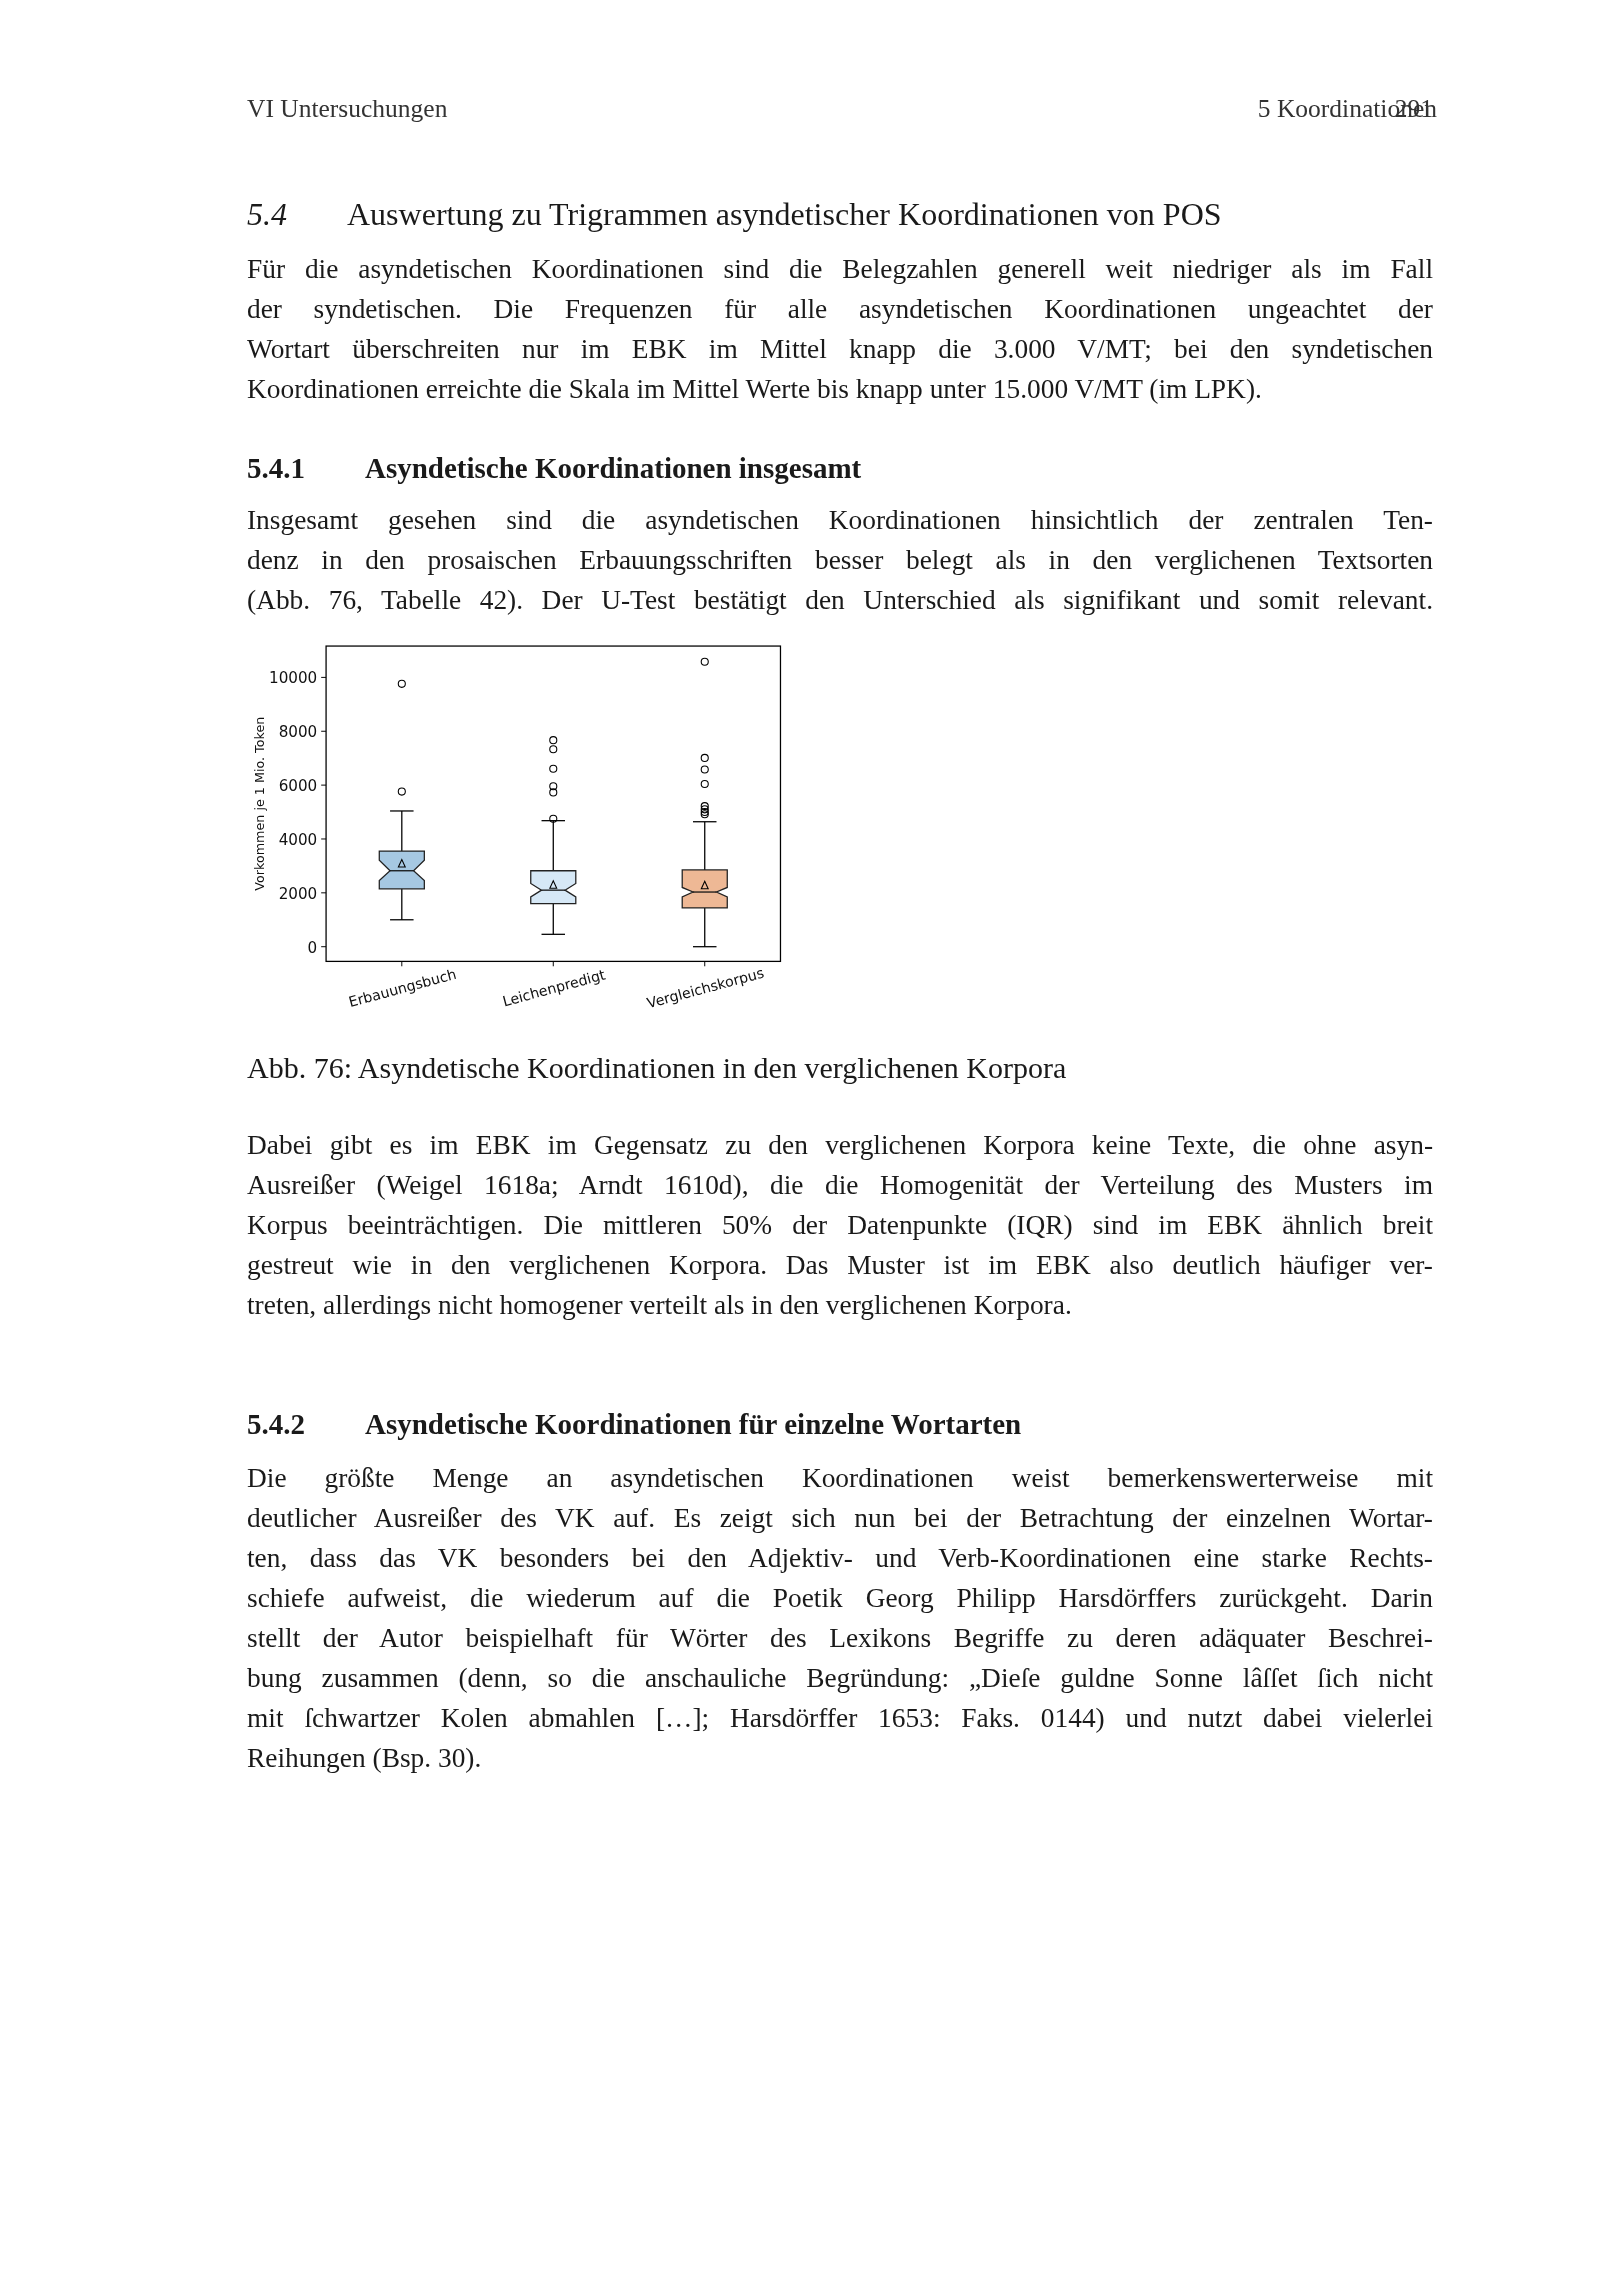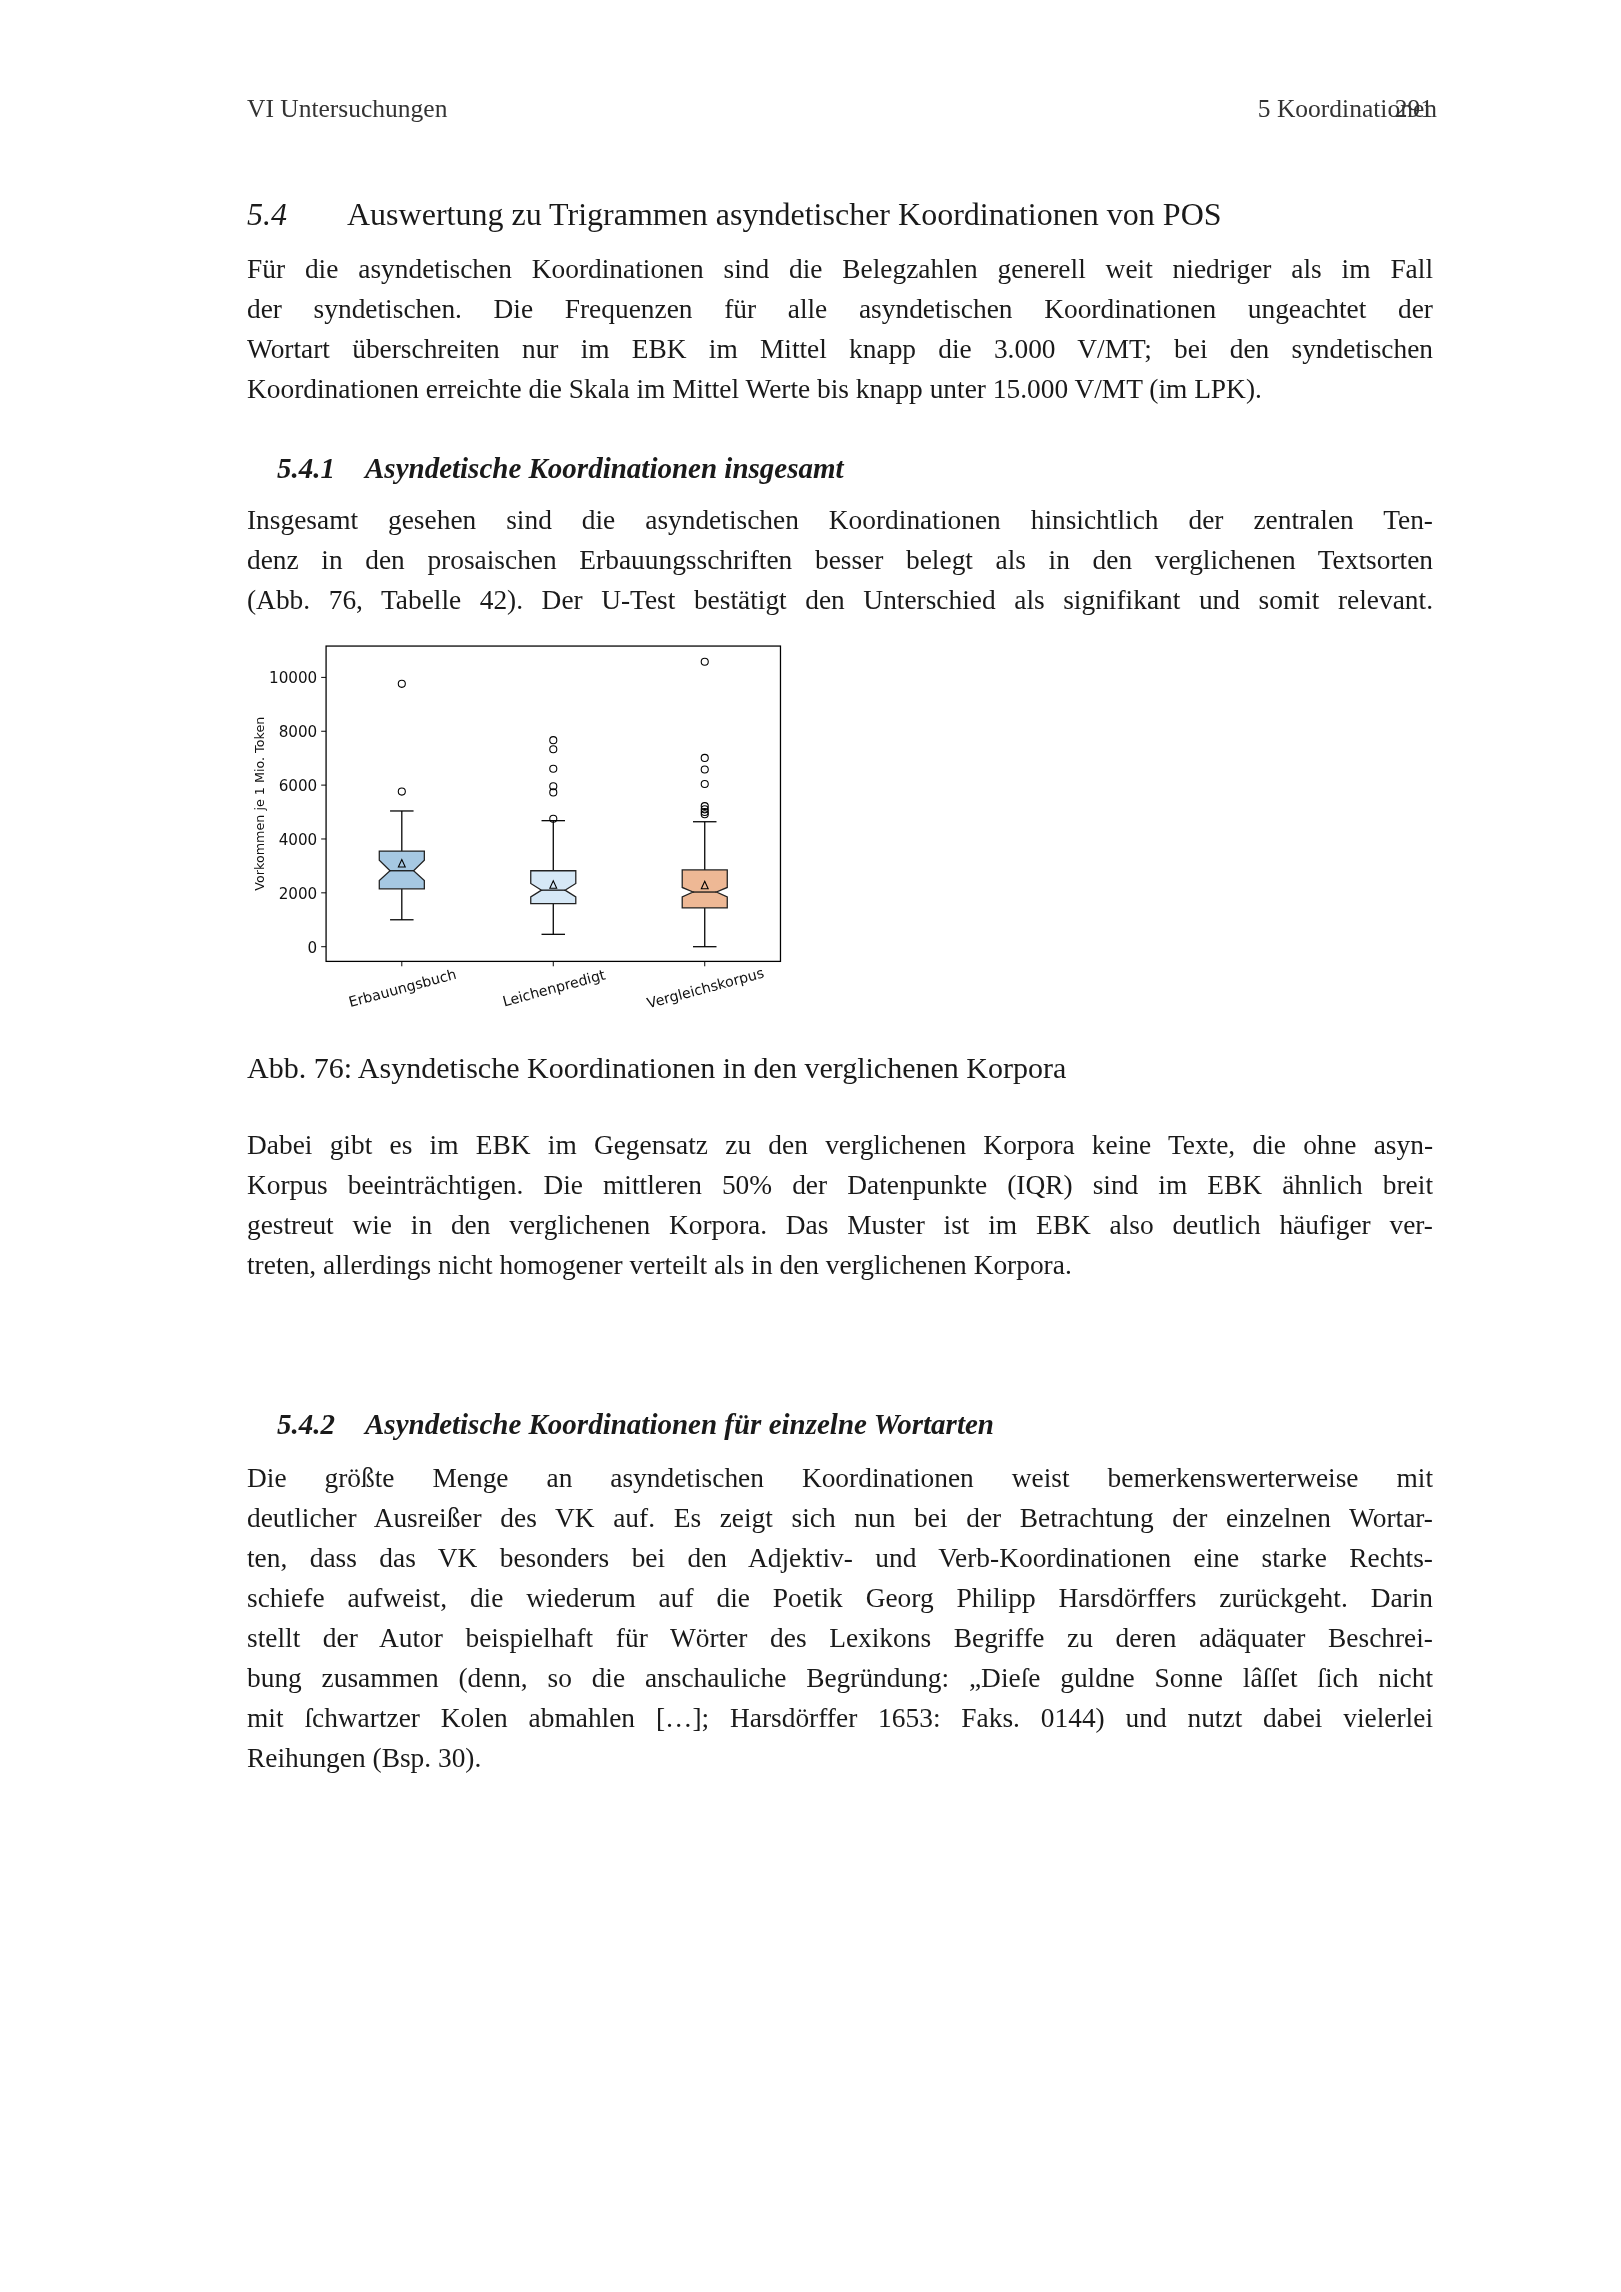--- a/index.html
+++ b/index.html
@@ -6,21 +6,21 @@
   body { width:1621px; height:2293px; position:relative; overflow:hidden;
          font-family:"Liberation Serif", "DejaVu Serif", serif; color:#1a1a1a; }
   .abs { position:absolute; }
   .running-head { top:94px; left:247px; width:1186px; height:35px; font-size:25.5px; color:#333; }
   .running-head span { position:absolute; top:0; white-space:nowrap; }
   .rh-left { left:0; }
   .rh-center { left:4px; width:1186px; text-align:right; }
   .rh-right { right:0; }
   .h2 { left:247px; top:196px; font-size:32px; white-space:nowrap; }
   .h2 .num { display:inline-block; width:100px;font-style:italic; }
-  .h3 { left:247px; font-size:29px; font-style:italic; font-weight:bold; white-space:nowrap;text-align:center; }
+  .h3 { left:247px; font-size:29px; font-weight:bold; white-space:nowrap; }
   .h3 .num { display:inline-block; width:118px; }
   .para { left:247px; width:1186px; font-size:27.4px; line-height:40px; text-align:justify; hyphens:manual; }
   .para .line { display:block; text-align:justify; text-align-last:justify; height:40px; white-space:nowrap; overflow:visible; }
   .para .line.last { text-align-last:left; }
   .caption { left:247px; top:1051px; font-size:30px; white-space:nowrap; }
   svg text { font-family:"DejaVu Sans", sans-serif; }
 </style>
 </head>
 <body>
 
@@ -110,20 +110,21 @@
       <line x1="479.6666666666667" x2="479.6666666666667" y1="331" y2="336" stroke="#000" stroke-width="1"></line>
       <text x="0" y="0" transform="translate(481.6666666666667 363) rotate(-15)" text-anchor="middle" font-size="14.5" fill="#111">Vergleichskorpus</text>
       <rect x="93" y="9" width="464" height="322" fill="none" stroke="#000" stroke-width="1.3"></rect>
     </svg>
 </div>
 
 <div class="abs caption">Abb. 76: Asyndetische Koordinationen in den verglichenen Korpora</div>
 
 <div class="abs para" style="top:1125px">
   <span class="line">Dabei gibt es im EBK im Gegensatz zu den verglichenen Korpora keine Texte, die ohne asyn-</span>
+  <span class="line">Ausreißer (Weigel 1618a; Arndt 1610d), die die Homogenität der Verteilung des Musters im</span>
   <span class="line">Korpus beeinträchtigen. Die mittleren 50% der Datenpunkte (IQR) sind im EBK ähnlich breit</span>
   <span class="line">gestreut wie in den verglichenen Korpora. Das Muster ist im EBK also deutlich häufiger ver-</span>
   <span class="line last">treten, allerdings nicht homogener verteilt als in den verglichenen Korpora.</span>
 </div>
 
 <div class="abs h3" style="top:1408px">
   <span class="num">5.4.2</span><span>Asyndetische Koordinationen für einzelne Wortarten</span>
 </div>
 
 <div class="abs para" style="top:1458px">

